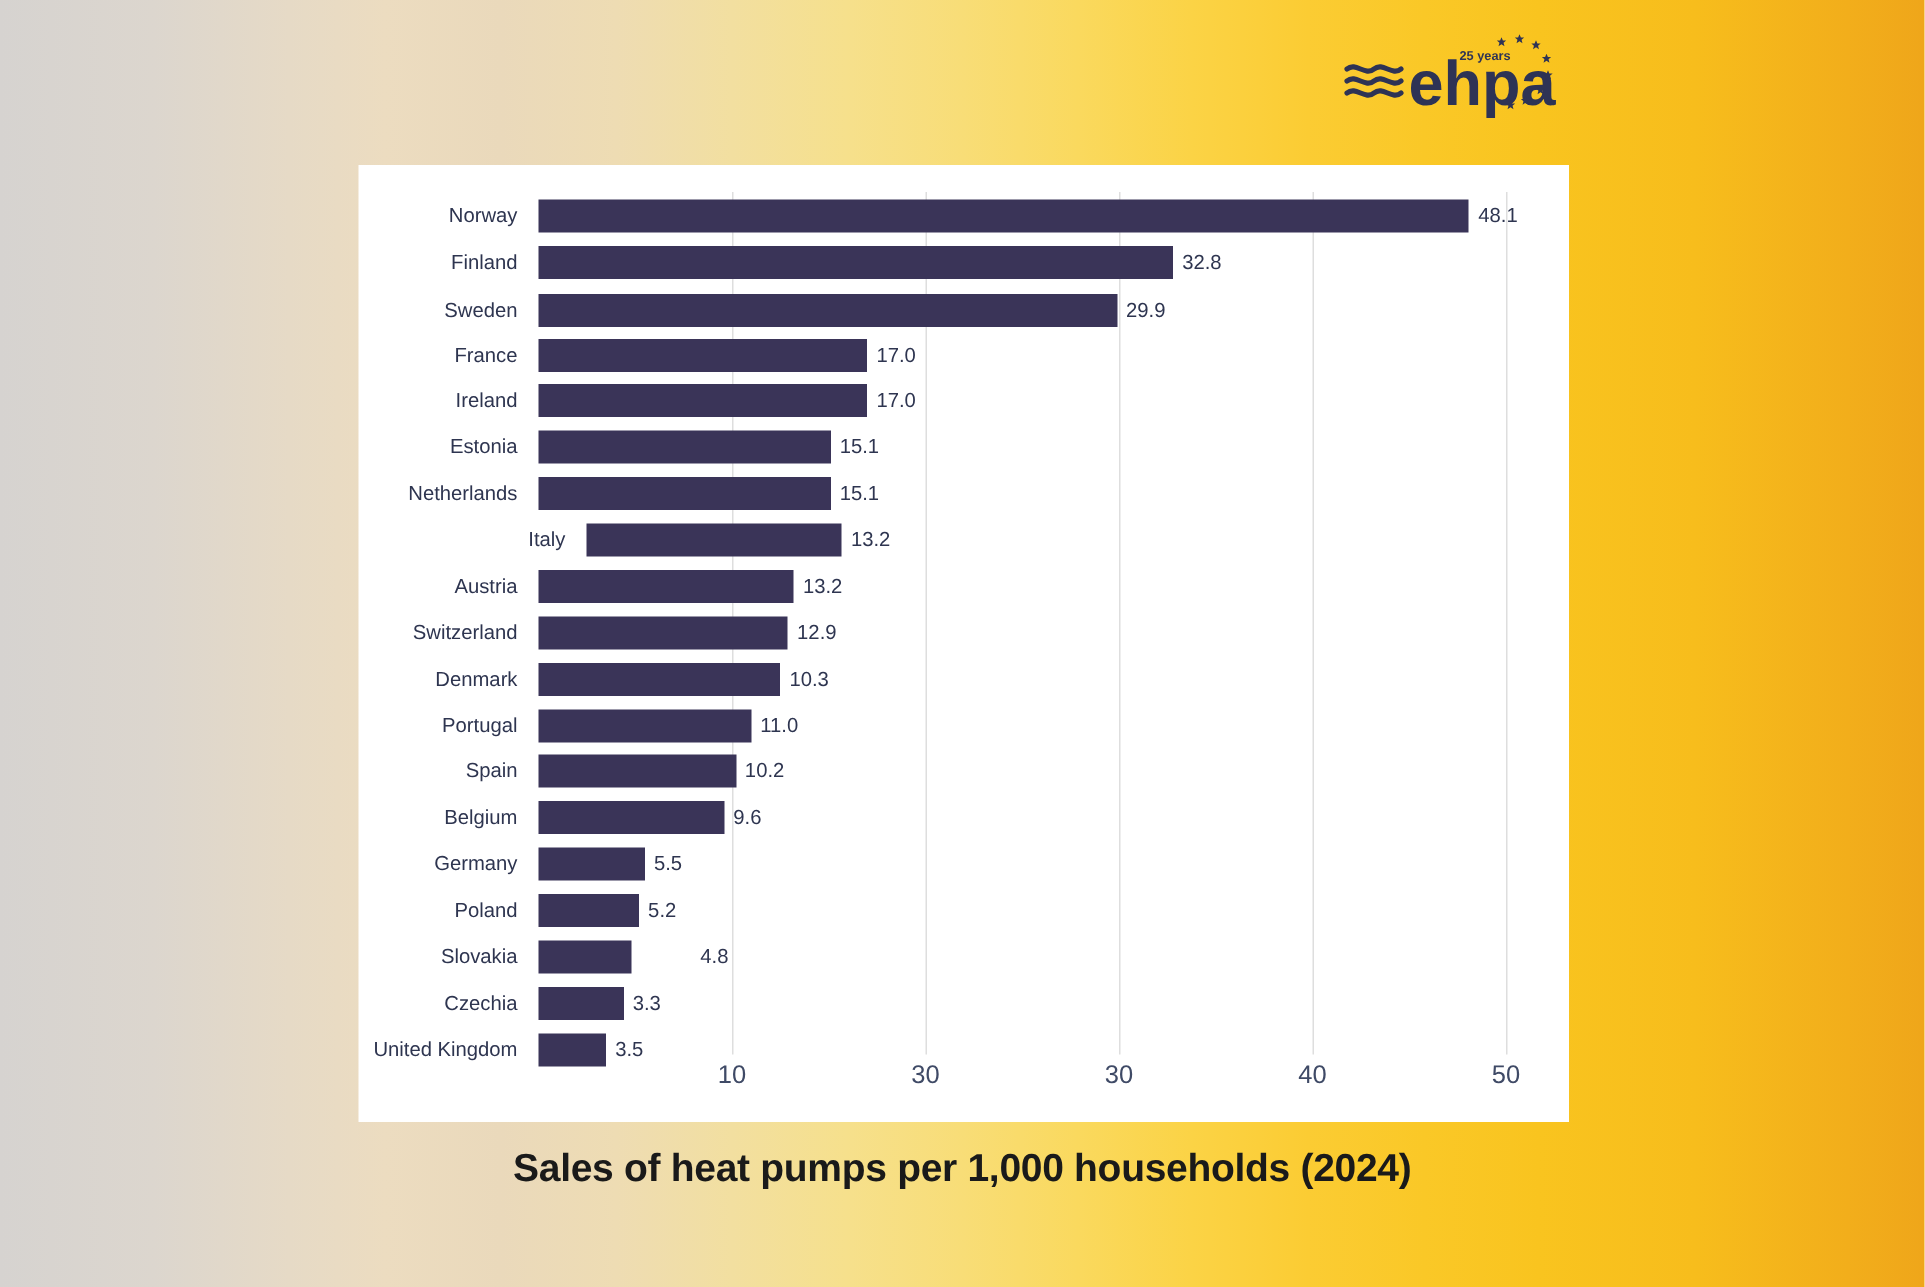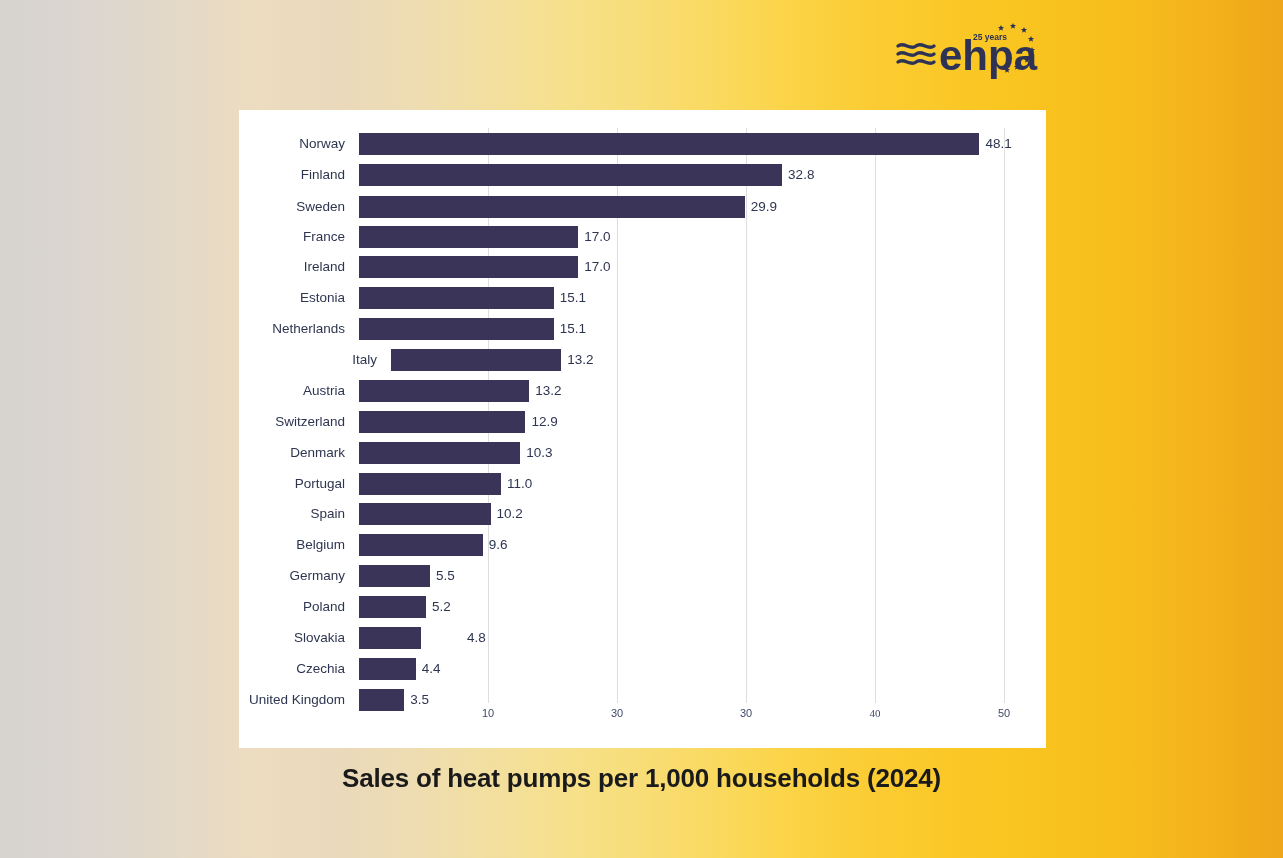--- a/index.html
+++ b/index.html
@@ -102,21 +102,21 @@
     height: 26px;
     line-height: 26px;
     font-size: 13.5px;
     color: #2e3550;
     white-space: nowrap;
   }
 
   .tick-label {
     position: absolute;
     top: 597px;
-    font-size: 11px;
+    font-size: 17px;
     color: #3f4a66;
     transform: translateX(-50%);
     white-space: nowrap;
   }
 
   
   #caption {
     position: absolute;
     left: 0;
     top: 763px;
@@ -262,28 +262,28 @@
         <div class="bar-value" style="left: 193.08px;">5.2</div>
       </div>
       <div class="row" style="top: 514.92px;">
         <div class="row-label">Slovakia</div>
         <div class="bar" style="width: 61.92px; background: rgb(58, 52, 88);"></div>
         <div class="bar-value" style="left: 187.92px; margin-left: 40px;">4.8</div>
       </div>
       <div class="row" style="top: 545.79px;">
         <div class="row-label">Czechia</div>
         <div class="bar" style="width: 56.76px; background: rgb(58, 52, 88);"></div>
-        <div class="bar-value" style="left: 182.76px;">4.4</div>
+        <div class="bar-value" style="left: 182.76px;">3.3</div>
       </div>
       <div class="row" style="top: 576.66px;">
         <div class="row-label">United Kingdom</div>
         <div class="bar" style="width: 45.15px; background: rgb(58, 52, 88);"></div>
         <div class="bar-value" style="left: 171.15px;">3.5</div>
       </div>
       <div class="tick-label" style="left: 249px;">10</div>
       <div class="tick-label" style="left: 378px;">30</div>
       <div class="tick-label" style="left: 507px;">30</div>
-      <div class="tick-label" style="left: 636px; font-family: Liberation Serif, serif;">40</div>
+      <div class="tick-label" style="left: 636px;">40</div>
       <div class="tick-label" style="left: 765px;">50</div>
     </div>
 </div>
 
 <div id="caption">Sales of heat pumps per 1,000 households (2024)</div>
 
 </body></html>

